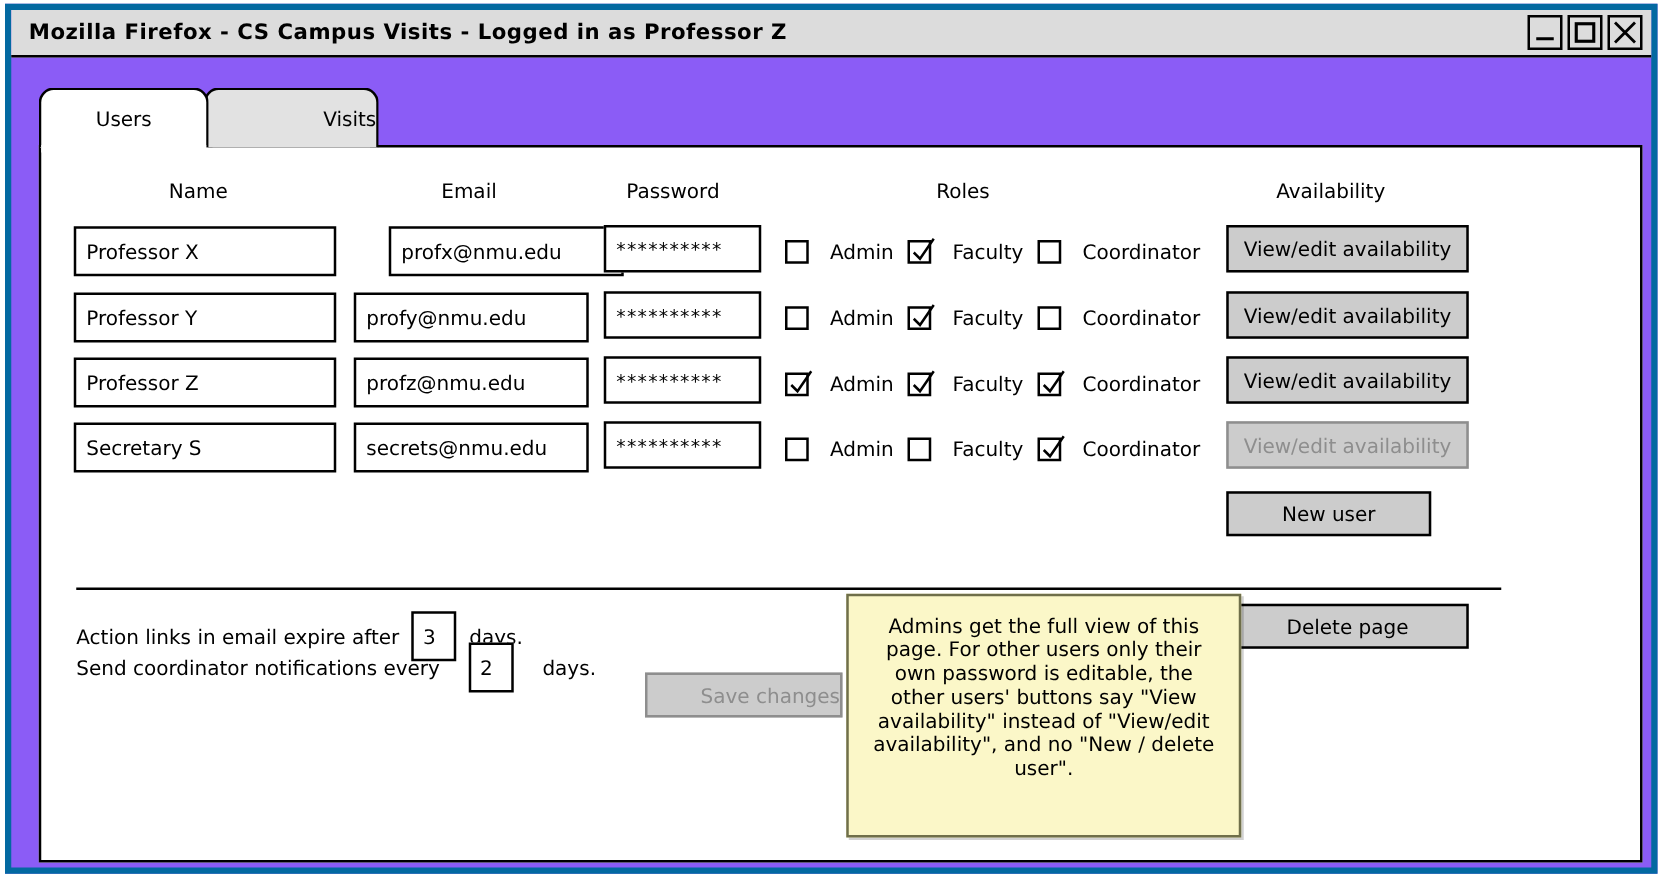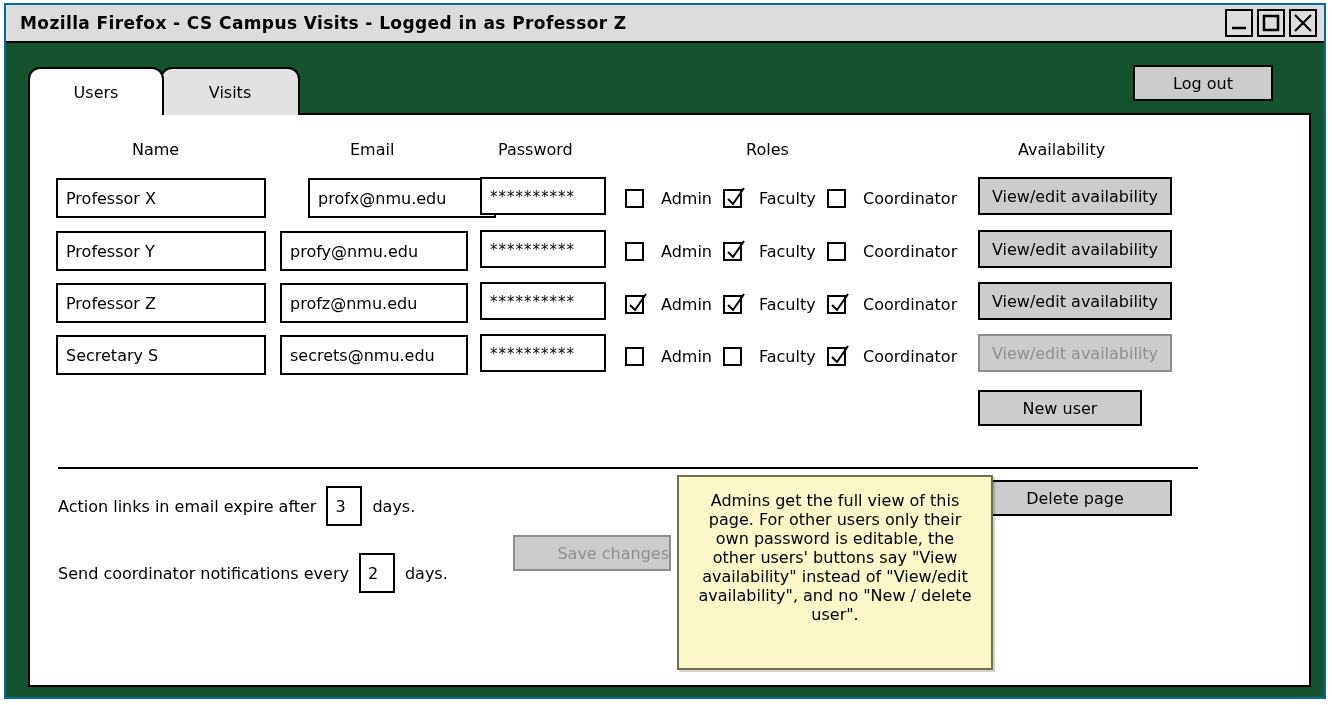--- a/index.html
+++ b/index.html
@@ -20,22 +20,22 @@
     background: #ffffff;
   }
 
   
   .window-frame {
     position: absolute;
     left: 4px;
     top: 3px;
     width: 1322px;
     height: 696px;
-    border: 2px solid #0369a1;
-    background: #14532d;
+    border: 5px solid #0369a1;
+    background: #8b5cf6;
     box-sizing: border-box;
   }
   .title-bar {
     position: absolute;
     left: 0;
     top: 0;
     right: 0;
     height: 38px;
     background: #dcdcdc;
     border-bottom: 2px solid #000000;
@@ -93,20 +93,21 @@
     left: 0;
     width: 136px;
     background: #ffffff;
     z-index: 4;
   }
   .tab-visits {
     left: 132px;
     width: 140px;
     background: #e2e2e2;
     z-index: 3;
+    justify-content: flex-end;
   }
   
   .tab-merge {
     position: absolute;
     left: 24px;
     top: 108px;
     width: 132px;
     height: 6px;
     background: #ffffff;
     z-index: 6;
@@ -289,23 +290,20 @@
 
     <div class="tabs">
       <div class="tab tab-users">
         <span>Users</span>
       </div>
       <div class="tab tab-visits">
         <span>Visits</span>
       </div>
     </div>
 
-    <div class="btn" style="left:1127px; top:60px; width:140px; height:36px;">
-      <span>Log out</span>
-    </div>
 
     <div class="panel">
 
       <div class="col-head" style="left:102px; top:25px;">Name</div>
       <div class="col-head" style="left:320px; top:25px;">Email</div>
       <div class="col-head" style="left:468px; top:25px;">Password</div>
       <div class="col-head" style="left:716px; top:25px;">Roles</div>
       <div class="col-head" style="left:988px; top:25px;">Availability</div>
 
       <div>
@@ -433,21 +431,21 @@
       <div class="btn" style="left:948px; top:365px; width:194px; height:36px;">
         <span>Delete page</span>
       </div>
 
       <div class="setting-row" style="left:28px; top:371px;">
         <span>Action links in email expire after</span>
         <span class="num-field">3</span>
         <span>days.</span>
       </div>
 
-      <div class="setting-row" style="left:28px; top:438px;">
+      <div class="setting-row" style="left:28px; top:396px;gap:13px;">
         <span>Send coordinator notifications every</span>
         <span class="num-field">2</span>
         <span>days.</span>
       </div>
 
       <div class="btn disabled" style="left:483px; top:420px; width:158px; height:36px;justify-content:flex-end;">
         <span>Save changes</span>
       </div>
 
     </div>

